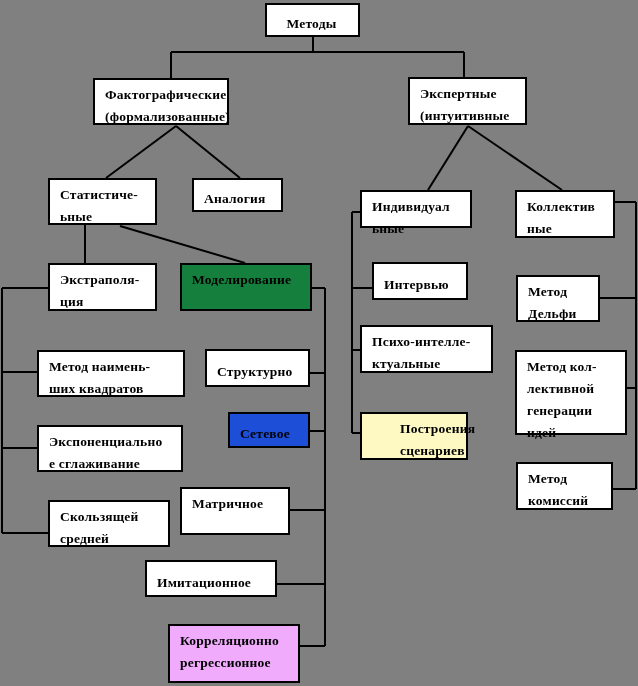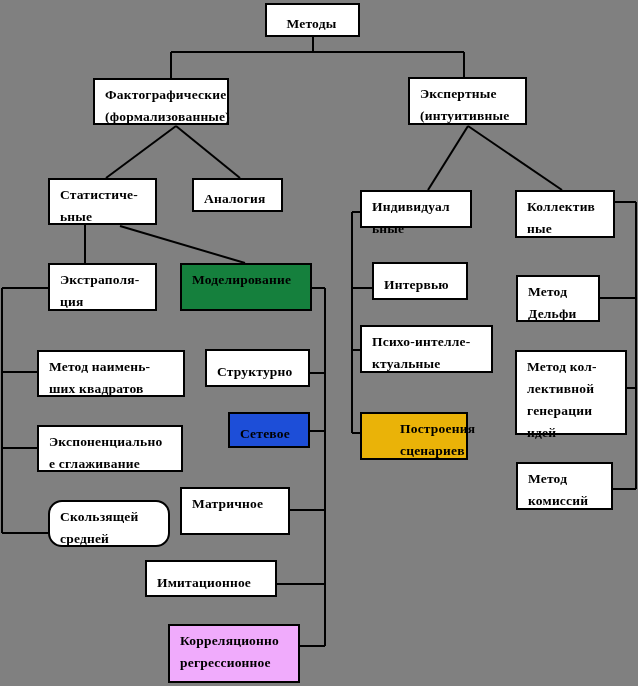--- a/index.html
+++ b/index.html
@@ -90,32 +90,32 @@
 ьные</div>
     <div class="node" style="left: 515px; top: 190px; width: 100px; height: 48px; background: rgb(255, 255, 255); border-color: rgb(0, 0, 0);">Коллектив
 ные</div>
     <div class="node" style="left: 48px; top: 263px; width: 109px; height: 48px; background: rgb(255, 255, 255); border-color: rgb(0, 0, 0);">Экстраполя-
 ция</div>
     <div class="node" style="left: 180px; top: 263px; width: 132px; height: 48px; background: #15803d; border-color: rgb(0, 0, 0);">Моделирование</div>
     <div class="node" style="left: 37px; top: 350px; width: 148px; height: 47px; background: rgb(255, 255, 255); border-color: rgb(0, 0, 0);">Метод наимень-
 ших квадратов</div>
     <div class="node" style="left: 37px; top: 425px; width: 146px; height: 47px; background: rgb(255, 255, 255); border-color: rgb(0, 0, 0);">Экспоненциально
 е сглаживание</div>
-    <div class="node" style="left: 48px; top: 500px; width: 122px; height: 47px; background: rgb(255, 255, 255); border-color: rgb(0, 0, 0); border-radius: 14px;">Скользящей
+    <div class="node" style="left: 48px; top: 500px; width: 122px; height: 47px; background: rgb(255, 255, 255); border-color: rgb(0, 0, 0);">Скользящей
 средней</div>
     <div class="node v-middle" style="left: 205px; top: 349px; width: 105px; height: 38px; background: rgb(255, 255, 255); border-color: rgb(0, 0, 0);">Структурно</div>
     <div class="node v-middle" style="left: 228px; top: 412px; width: 82px; height: 36px; background: #1d4ed8; border-color: rgb(0, 0, 0);">Сетевое</div>
     <div class="node v-middle" style="left: 145px; top: 560px; width: 132px; height: 37px; background: rgb(255, 255, 255); border-color: rgb(0, 0, 0);">Имитационное</div>
     <div class="node" style="left: 180px; top: 487px; width: 110px; height: 48px; background: rgb(255, 255, 255); border-color: rgb(0, 0, 0);">Матричное</div>
     <div class="node" style="left: 168px; top: 624px; width: 132px; height: 59px; background: #f0abfc; border-color: rgb(0, 0, 0);">Корреляционно
 регрессионное</div>
     <div class="node v-middle" style="left: 372px; top: 262px; width: 96px; height: 38px; background: rgb(255, 255, 255); border-color: rgb(0, 0, 0);">Интервью</div>
     <div class="node" style="left: 360px; top: 325px; width: 133px; height: 48px; background: rgb(255, 255, 255); border-color: rgb(0, 0, 0);">Психо-интелле-
 ктуальные</div>
-    <div class="node" style="left: 360px; top: 412px; width: 108px; height: 48px; background: #eab308; border-color: rgb(0, 0, 0); padding-left: 38px;">Построения
+    <div class="node" style="left: 360px; top: 412px; width: 108px; height: 48px; background: #fef9c3; border-color: rgb(0, 0, 0); padding-left: 38px;">Построения
 сценариев</div>
     <div class="node" style="left: 516px; top: 275px; width: 84px; height: 47px; background: rgb(255, 255, 255); border-color: rgb(0, 0, 0);">Метод
 Дельфи</div>
     <div class="node" style="left: 515px; top: 350px; width: 112px; height: 85px; background: rgb(255, 255, 255); border-color: rgb(0, 0, 0);">Метод кол-
 лективной
 генерации
 идей</div>
     <div class="node" style="left: 516px; top: 462px; width: 97px; height: 48px; background: rgb(255, 255, 255); border-color: rgb(0, 0, 0);">Метод
 комиссий</div>
   </div>

